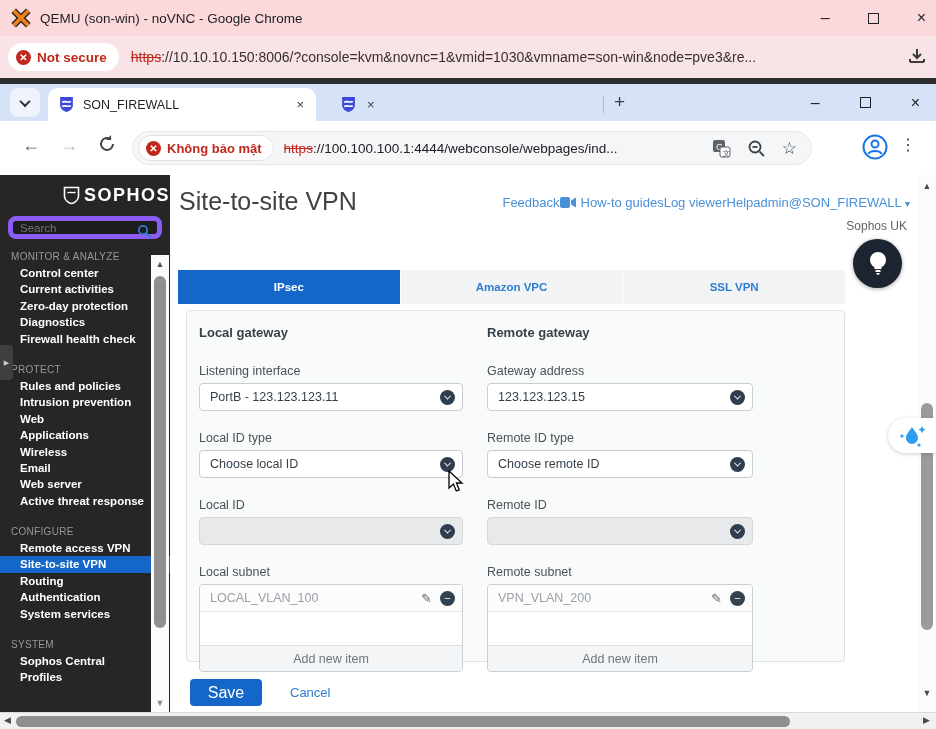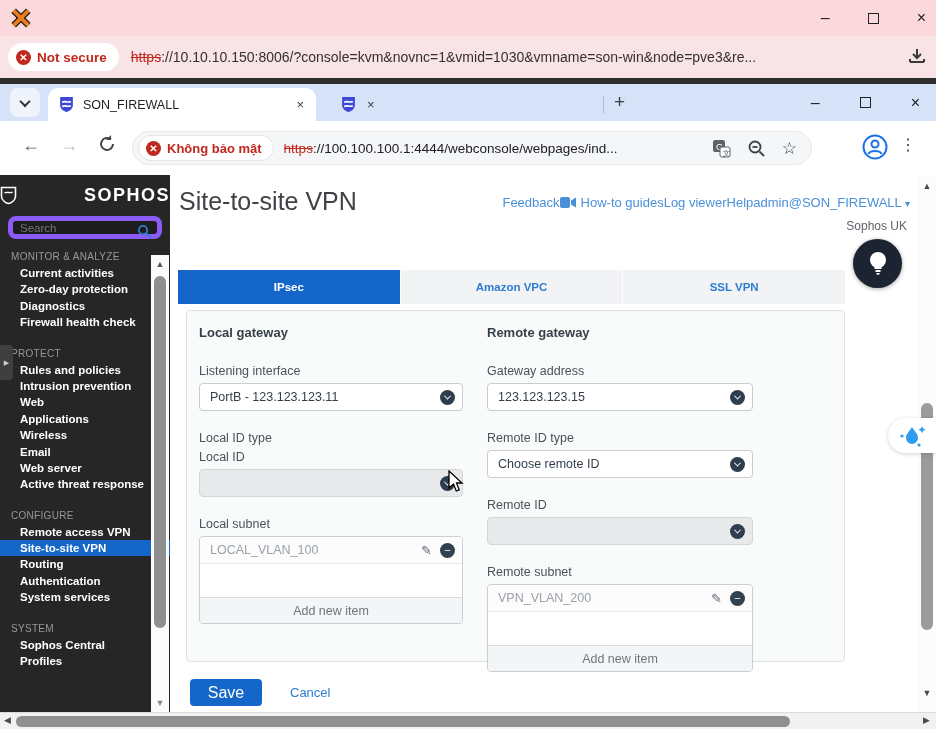--- a/index.html
+++ b/index.html
@@ -46,21 +46,21 @@
   .url2 { font-size:13.5px; color:#202124; margin-left:10px; white-space:nowrap; flex:1; overflow:hidden; }
   .omni-icons { display:flex; align-items:center; gap:16px; margin-right:14px; }
   .star { font-size:17px; color:#3c4043; }
   .avatar-wrap { position:absolute; right:48px; top:13px; }
   .dots { position:absolute; right:20px; top:14px; font-size:16px; color:#3c4043; letter-spacing:0; }
 
   
   .vm-page { position:absolute; left:0; top:175px; width:936px; height:537px; background:#fff; }
 
   .sidebar { position:absolute; left:0; top:0; width:170px; height:537px; background:#262626; overflow:hidden; }
-  .logo-row { display:flex; align-items:center; justify-content:space-between; margin-top:10px; gap:4px; }
+  .logo-row { display:flex; align-items:center; justify-content:flex-end; margin-top:10px; gap:4px; }
   .logo-text { color:#fff; font-weight:bold; font-size:18px; letter-spacing:1.5px; }
   .search-box { position:relative; margin:10px 8px 0 8px; height:23px; background:#1d1d1d; border:5px solid #8b5cf6; border-radius:8px; display:flex; align-items:center; }
   .search-box input { background:transparent; border:none; outline:none; color:#9b9b9b; font-size:11.5px; padding-left:7px; width:110px; font-family:"Liberation Sans", sans-serif; }
   .search-ic { position:absolute; right:5px; top:3px; }
   .nav { margin-top:10px; }
   .nav-header { color:#989898; font-size:10px; padding-left:11px; height:16px; line-height:16px; letter-spacing:.3px; }
   .nav-header.gap { margin-top:15px; }
   .nav-item { color:#fff; font-size:11.5px; font-weight:bold; height:16.4px; line-height:16.4px; padding-left:20px; white-space:nowrap; cursor:pointer; }
   .nav-item.selected { background:#1467c8; }
   .expand-handle { position:absolute; left:0; top:170px; width:13px; height:35px; background:#3f3f3f; border-radius:0 4px 4px 0; display:flex; align-items:center; justify-content:center; }
@@ -120,20 +120,21 @@
 </head>
 <body>
 
 <div class="outer-titlebar">
   <svg class="qemu-icon" viewBox="0 0 24 24">
     <line x1="4" y1="4" x2="20" y2="20" stroke="#1f1f1f" stroke-width="7"></line>
     <line x1="20" y1="4" x2="4" y2="20" stroke="#1f1f1f" stroke-width="7"></line>
     <line x1="4" y1="4" x2="20" y2="20" stroke="#ef7d1a" stroke-width="4"></line>
     <line x1="20" y1="4" x2="4" y2="20" stroke="#ef7d1a" stroke-width="4"></line>
   </svg>
+  <span class="outer-title">QEMU (son-win) - noVNC - Google Chrome</span>
   <div class="win-controls">
     <span class="win-glyph">–</span>
     <span class="win-box"></span>
     <span class="win-glyph">×</span>
   </div>
 </div>
 
 <div class="outer-toolbar">
   <div class="chip">
     <span class="err-circle">✕</span>
@@ -235,20 +236,21 @@
     <div class="search-box">
       <input placeholder="Search" style="">
       <svg class="search-ic" width="15" height="15" viewBox="0 0 15 15">
         <circle cx="6" cy="6" r="4.2" stroke="#2e7dd1" stroke-width="1.8" fill="none"></circle>
         <line x1="9.3" y1="9.3" x2="13.5" y2="13.5" stroke="#2e7dd1" stroke-width="2"></line>
       </svg>
     </div>
 
     <div class="nav">
       <div class="nav-header">MONITOR &amp; ANALYZE</div>
+      <div class="nav-item">Control center</div>
       <div class="nav-item">Current activities</div>
       <div class="nav-item">Zero-day protection</div>
       <div class="nav-item">Diagnostics</div>
       <div class="nav-item">Firewall health check</div>
 
       <div class="nav-header gap">PROTECT</div>
       <div class="nav-item">Rules and policies</div>
       <div class="nav-item">Intrusion prevention</div>
       <div class="nav-item">Web</div>
       <div class="nav-item">Applications</div>
@@ -323,20 +325,26 @@
 
         <div class="f-label">Listening interface</div>
         <div class="select">
           <span class="val">PortB - 123.123.123.11</span>
           <span class="caret-badge">
               <span class="chev"></span>
             </span>
         </div>
 
         <div class="f-label">Local ID type</div>
+        <div class="select">
+          <span class="val">Choose local ID</span>
+          <span class="caret-badge">
+              <span class="chev"></span>
+            </span>
+        </div>
 
         <div class="f-label">Local ID</div>
         <div class="select disabled">
           <span class="caret-badge">
               <span class="chev"></span>
             </span>
         </div>
 
         <div class="f-label">Local subnet</div>
         <div class="subnet-list">

